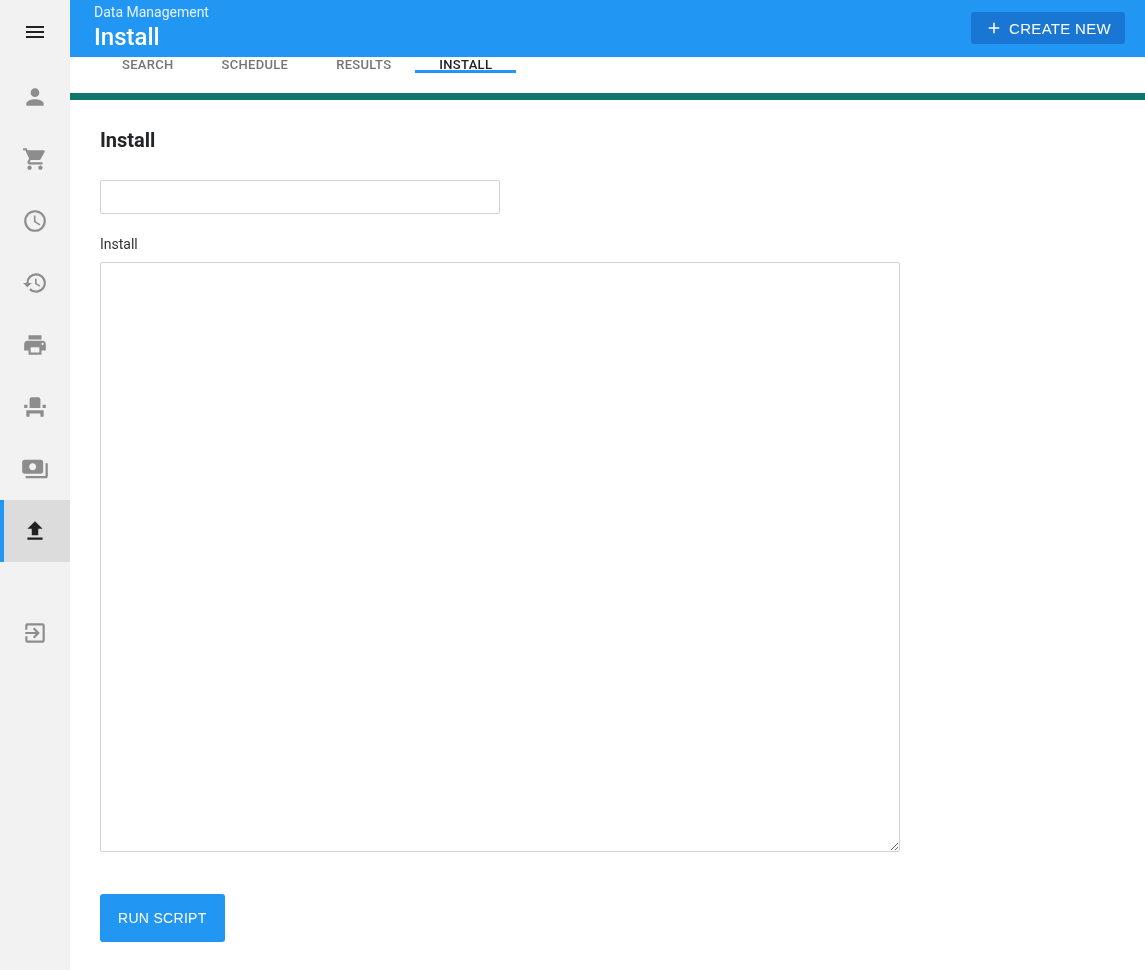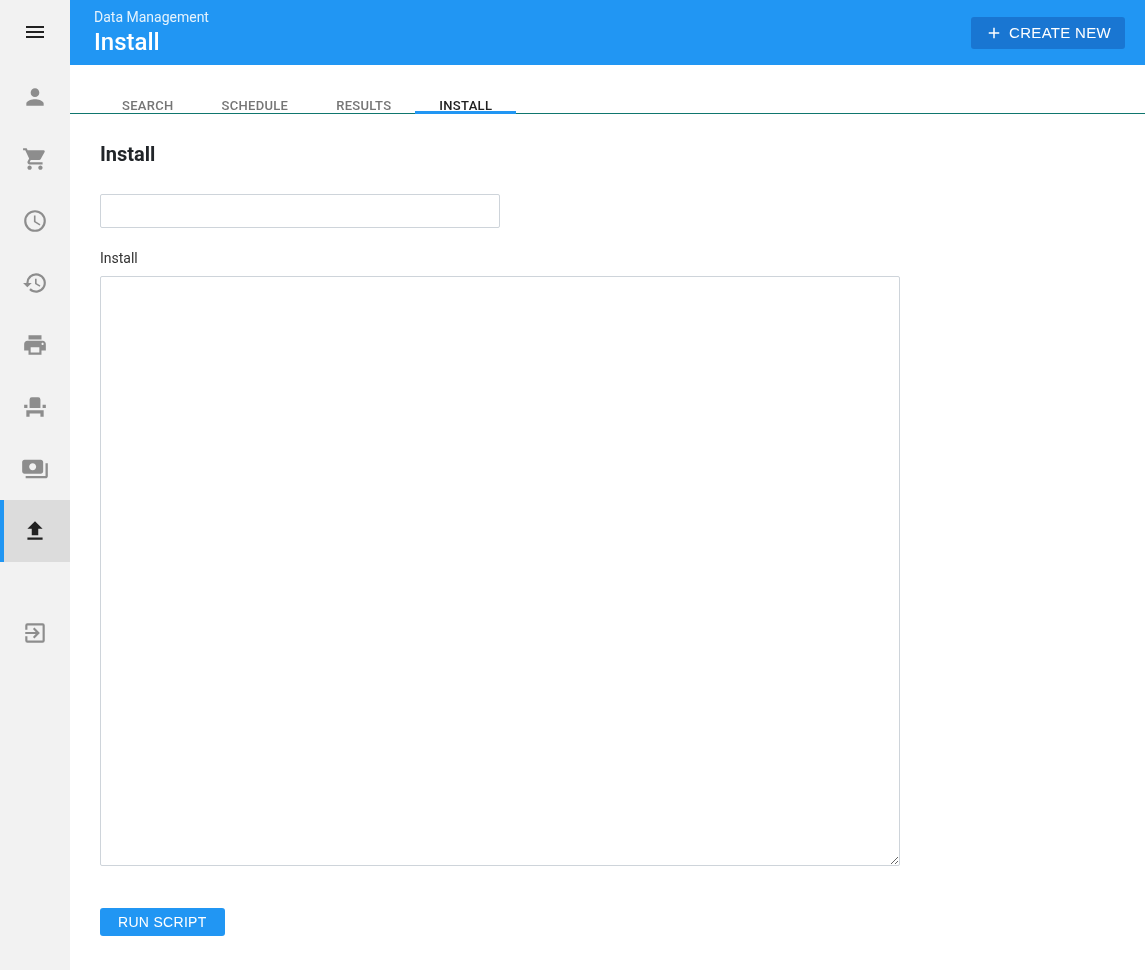--- a/index.html
+++ b/index.html
@@ -63,24 +63,24 @@
     font-weight: 500;
     letter-spacing: 0.3px;
     border-radius: 3px;
     display: flex; align-items: center; gap: 6px;
     cursor: pointer;
   }
   .create-btn svg { fill: #fff; }
 
   .tabs {
     display: flex;
-    border-bottom: 1px solid #0f766e;
+    border-bottom: 7px solid #0f766e;
     padding-left: 28px;
     height: 49px;
-    align-items: flex-end;
+    align-items: flex-start;
   }
   .tab {
     display: flex; align-items: center;
     padding: 0 24px;
     font-size: 13px;
     font-weight: 500;
     letter-spacing: 0.3px;
     color: #757575;
     cursor: pointer;
     position: relative;
@@ -118,21 +118,21 @@
     border-radius: 2px;
     padding: 6px 8px;
     font-size: 14px;
     font-family: inherit;
     resize: both;
   }
   .run-btn {
     background: #2196f3;
     color: #fff;
     border: none;
-    height: 28px;
+    height: 48px;
     padding: 0 18px;
     font-size: 14px;
     font-weight: 500;
     letter-spacing: 0.3px;
     border-radius: 3px;
     cursor: pointer;
     margin-top: 16px;
     text-transform: uppercase;
   }
 </style>

